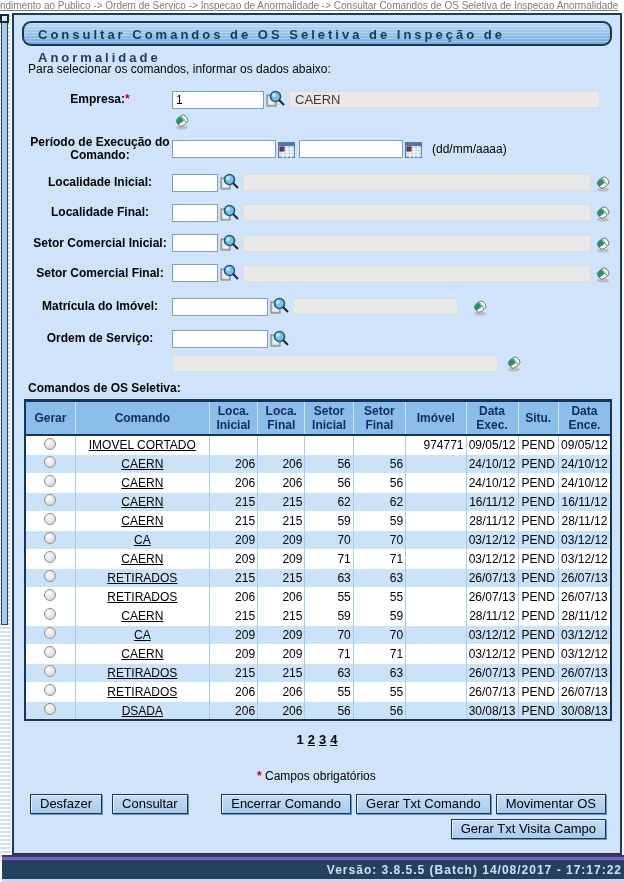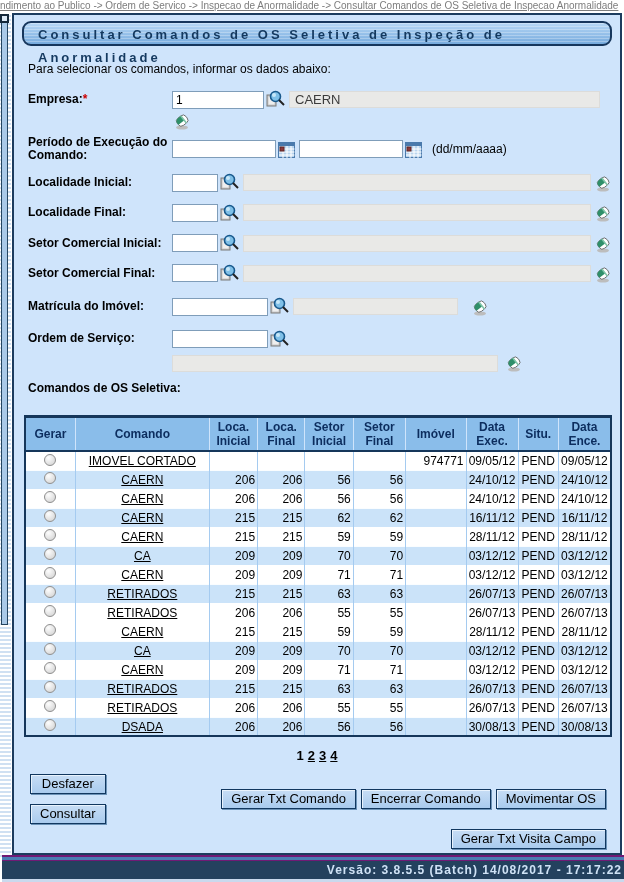--- a/index.html
+++ b/index.html
@@ -42,21 +42,21 @@
     border: 2px solid #16365c; border-radius: 9px;
     background:
       repeating-linear-gradient(to bottom, rgba(255,255,255,.28) 0 1px, rgba(255,255,255,0) 1px 3px),
       linear-gradient(to bottom, #b7d8f6, #76aadd);
     color: #14395f; font-size: 13px; font-weight: bold;
     letter-spacing: 3px; padding-left: 14px;
   }
   .intro { margin: 16px 0 0 6px; font-size: 12px; color: #000; }
   
   .frow { display: flex; align-items: center; margin: 11px 0 0 6px; }
-  .flabel { width: 144px; flex: 0 0 144px; font-size: 12px; font-weight: bold; color: #000; line-height: 13px; }
+  .flabel { width: 144px; flex: 0 0 144px; font-size: 12px; font-weight: bold; color: #000; line-height: 13px; text-align: center; }
   .req { color: #cc0000; font-weight: bold; }
   .tin {
     height: 18px; border: 1px solid #7f9db9; background: #fff;
     font-family: "Liberation Sans", sans-serif; font-size: 12px; padding: 0 3px; color: #000;
   }
   .w92 { width: 92px; } .w104 { width: 104px; } .w46 { width: 46px; } .w96 { width: 96px; }
   .ro {
     height: 17px; line-height: 16px; background: #e9e9e7; border: 1px solid #dcdcda;
     font-size: 13px; color: #3c3c3c; padding: 0 5px; overflow: hidden; white-space: nowrap;
   }
@@ -67,21 +67,21 @@
   .eraser-line { margin: 2px 0 0 152px; }
   .btn-row-right { display: flex; justify-content: flex-end; margin: 8px 4px 0 0; }
   .gsan-btn {
     font-family: "Liberation Sans", sans-serif;
     font-size: 13px; color: #000;
     background: linear-gradient(to bottom, #c7ddf5, #a9cbee);
     border: 1px solid #11375f;
     box-shadow: inset 1px 1px 0 #e9f3fd, 1px 1px 0 #6c93b8;
     padding: 1px 9px 2px 9px; height: 20px; cursor: pointer; white-space: nowrap;
   }
-  .section-label { margin: 9px 0 20px 6px; font-size: 12px; font-weight: bold; color: #000; }
+  .section-label { margin: 9px 0 4px 6px; font-size: 12px; font-weight: bold; color: #000; }
   
   table.cmds {
     border-collapse: collapse; width: 588px; margin-left: 2px;
     border: 2px solid #15365a; border-top-width: 3px;
     background: #fff;
   }
   table.cmds th {
     background: #8abdea; color: #0c2d5e; font-size: 12px; font-weight: bold;
     border-left: 1px solid #cfe4fb; border-bottom: 2px solid #15365a;
     padding: 2px 1px; line-height: 14px; text-align: center;
@@ -103,21 +103,21 @@
   .radio {
     display: inline-block; width: 12px; height: 12px; border-radius: 50%;
     background: radial-gradient(circle at 35% 30%, #fdfdfd, #cfcfcf);
     border: 1px solid #8f8f8f; cursor: pointer;
   }
   .pagination { text-align: center; margin-top: 11px; font-size: 13px; font-weight: bold; color: #000; }
   .pagination a { color: #000; text-decoration: underline; cursor: pointer; margin-left: 4px; }
   .pagination .cur { text-decoration: none; }
   .req-note { margin: 22px 0 0 235px; font-size: 12px; color: #000; }
   .actions-row { display: flex; align-items: center; margin: 11px 6px 0 8px; }
-  .actions-left { display: flex; gap: 10px; flex-direction: column; }
+  .actions-left { display: flex; gap: 10px; }
   .actions-right { display: flex; gap: 5px; margin-left: auto; }
   .actions-row2 { display: flex; justify-content: flex-end; margin: 5px 6px 0 0; }
   
   .footer { position: absolute; left: 2px; bottom: 0; width: 624px; height: 27px; background: #701a75; }
   .f-line { height: 3px; background: #4a7db3; margin-top: 2px; }
   .f-bar {
     height: 18px; line-height: 18px; background: #24415e; margin-top: 1px;
     color: #cfe2f5; font-size: 12px; font-weight: bold; letter-spacing: 1px;
     text-align: right; padding-right: 4px;
   }
@@ -538,29 +538,33 @@
       <td class="c-situ">PEND</td>
       <td class="c-ence">30/08/13</td>
     </tr>
       </tbody>
   </table>
 
   <div class="pagination">
     <span class="cur">1</span><a>2</a><a>3</a><a>4</a>
   </div>
 
+  <div class="req-note">
+    <span class="req">*</span>
+    <span>Campos obrigatórios</span>
+  </div>
 
   <div class="actions-row">
     <div class="actions-left">
       <button class="gsan-btn">Desfazer</button>
       <button class="gsan-btn">Consultar</button>
     </div>
     <div class="actions-right">
+      <button class="gsan-btn">Encerrar Comando</button>
       <button class="gsan-btn">Gerar Txt Comando</button>
-      <button class="gsan-btn">Encerrar Comando</button>
       <button class="gsan-btn">Movimentar OS</button>
     </div>
   </div>
   <div class="actions-row2">
     <button class="gsan-btn">Gerar Txt Visita Campo</button>
   </div>
 
 </div>
 
 <div class="footer">

